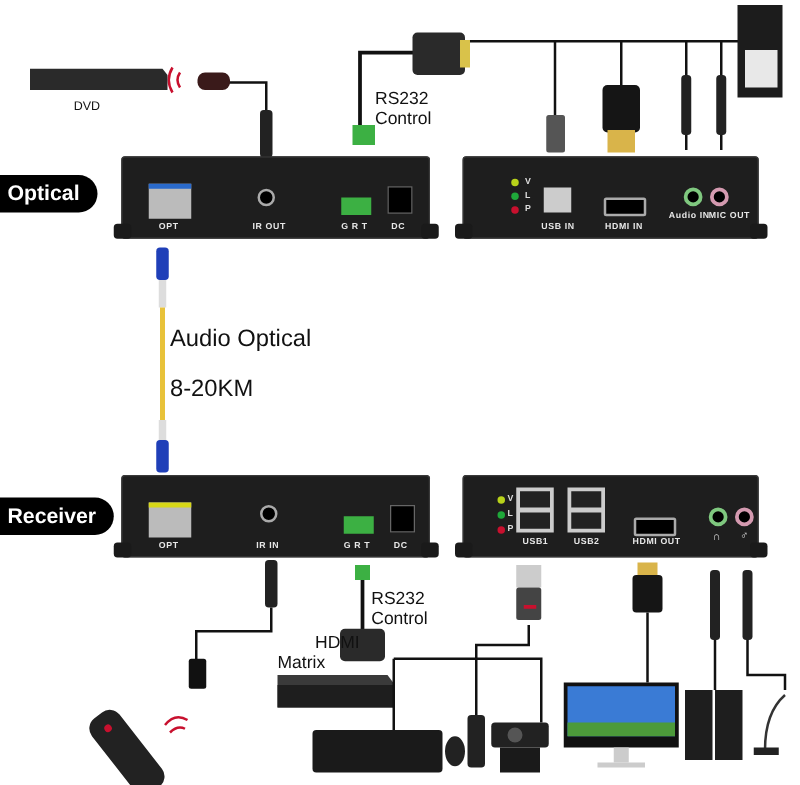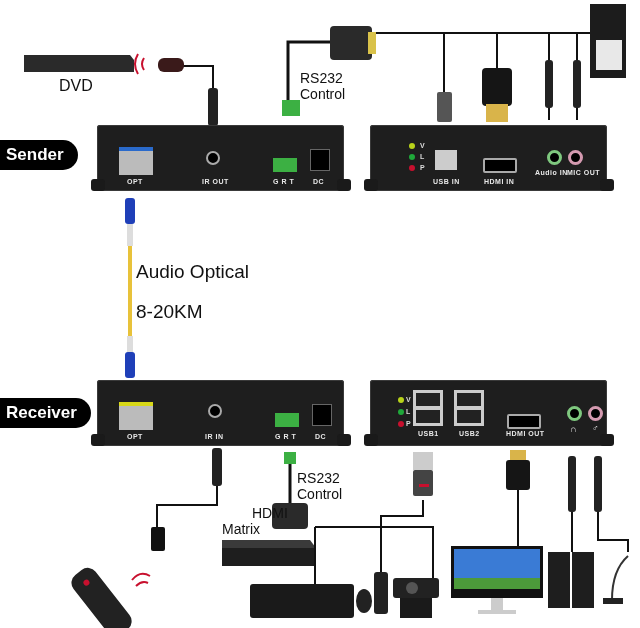--- a/index.html
+++ b/index.html
@@ -109,24 +109,24 @@
 
   <path d="M24,55 L130,55 L134,60 L134,72 L24,72 Z" fill="#2a2a2a"></path>
   <rect x="158" y="58" width="26" height="14" rx="6" fill="#3a1a1a"></rect>
 
   <rect x="590" y="4" width="36" height="74" fill="#1c1c1c"></rect>
   <rect x="596" y="40" width="26" height="30" fill="#e8e8e8"></rect>
 
   <rect x="282" y="100" width="18" height="16" fill="#3cb043"></rect>
 </svg>
 
-<div class="tag" style="left:0;top:140px;">Sender</div>
+<div class="tag" style="left:0;top:140px;">Optical</div>
 <div class="tag" style="left:0;top:398px;">Receiver</div>
 
-<div class="lbl" style="left:59px;top:78px;font-size:16px;">DVD</div>
+<div class="lbl" style="left:59px;top:78px;font-size:10px;">DVD</div>
 
 <div class="lbl" style="left:300px;top:70px;">RS232</div>
 <div class="lbl" style="left:300px;top:86px;">Control</div>
 
 <div class="big" style="left:136px;top:261px;">Audio Optical</div>
 <div class="big" style="left:136px;top:301px;">8-20KM</div>
 
 <div class="lbl" style="left:297px;top:470px;">RS232</div>
 <div class="lbl" style="left:297px;top:486px;">Control</div>
 

